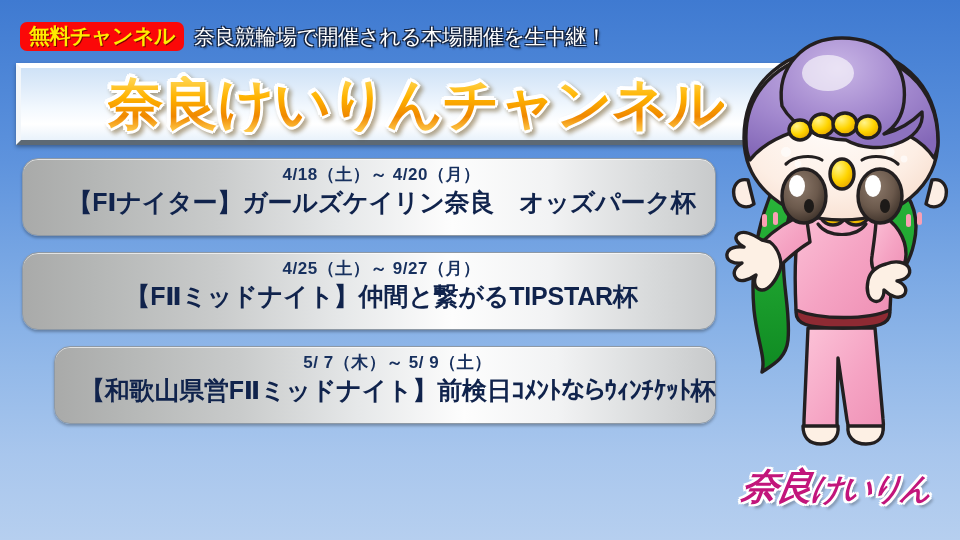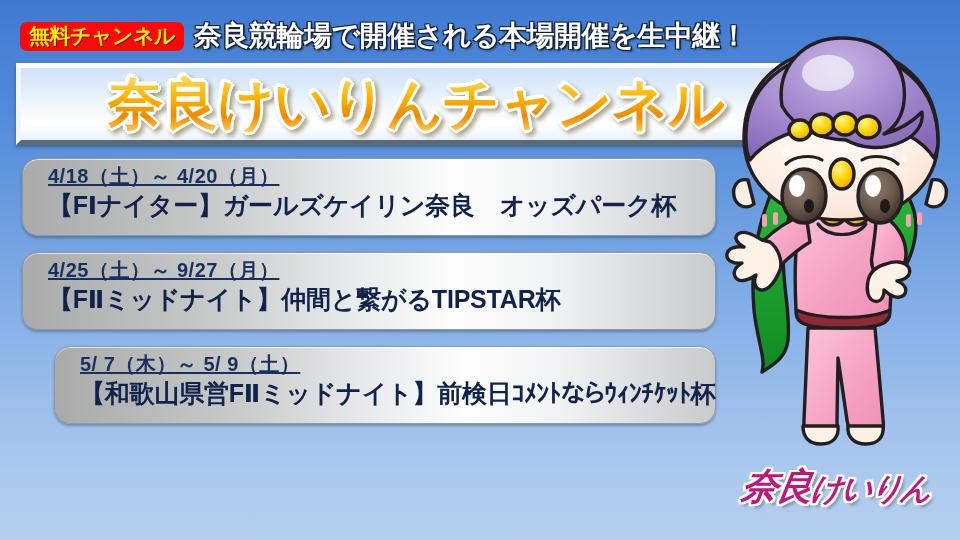--- a/index.html
+++ b/index.html
@@ -14,20 +14,21 @@
     overflow: hidden;
     font-family: "Liberation Sans", "DejaVu Sans", sans-serif;
     background: linear-gradient(180deg,
         #3f7ad1 0%,
         #4b84d6 12%,
         #5e93dd 30%,
         #7aa8e4 50%,
         #93b9e9 68%,
         #a8c6ed 84%,
         #b6cfef 100%);
+    text-align: center;
   }
 
   
   #header-row {
     position: absolute;
     left: 20px;
     top: 17px;
     display: flex;
     align-items: center;
     gap: 10px;
@@ -41,22 +42,22 @@
     color: #ffec00;
     font-size: 21px;
     font-weight: bold;
     line-height: 1;
     letter-spacing: -0.5px;
     white-space: nowrap;
     text-shadow: 1px 1px 0 #7a0000;
   }
   #header-tagline {
     color: #ffffff;
-    font-size: 28px;
-    font-weight: bold;
+    font-size: 21px;
+    font-weight: normal;
     line-height: 1;
     white-space: nowrap;
     letter-spacing: -0.5px;
     text-shadow:
        1.4px  1.4px 0 #14233f,
       -1.2px  1.2px 0 #14233f,
        1.2px -1.2px 0 #14233f,
       -1.2px -1.2px 0 #14233f,
        2px 2px 2px rgba(0,0,0,.45);
   }
@@ -121,27 +122,26 @@
         #fdfdfd 62%,
         #f2f3f4 76%,
         #d9dbdc 90%,
         #c8cacb 100%);
     box-shadow: 0 2px 3px rgba(0,0,0,.28), inset 0 1px 0 rgba(255,255,255,.65);
     padding: 7px 0 0 25px;
   }
   .sched-row:last-child { margin-bottom: 0; margin-left: 32px; }
   .sched-date {
     color: #17305e;
-    font-size: 20px;
+    font-size: 17px;
     font-weight: bold;
     line-height: 1;
     letter-spacing: 0.5px;
     margin-bottom: 6px;
     white-space: nowrap;
-    text-decoration: underline;
   }
   .sched-title {
     color: #10234c;
     font-size: 25px;
     font-weight: bold;
     line-height: 1.05;
     letter-spacing: -0.2px;
     white-space: nowrap;
   }
 

